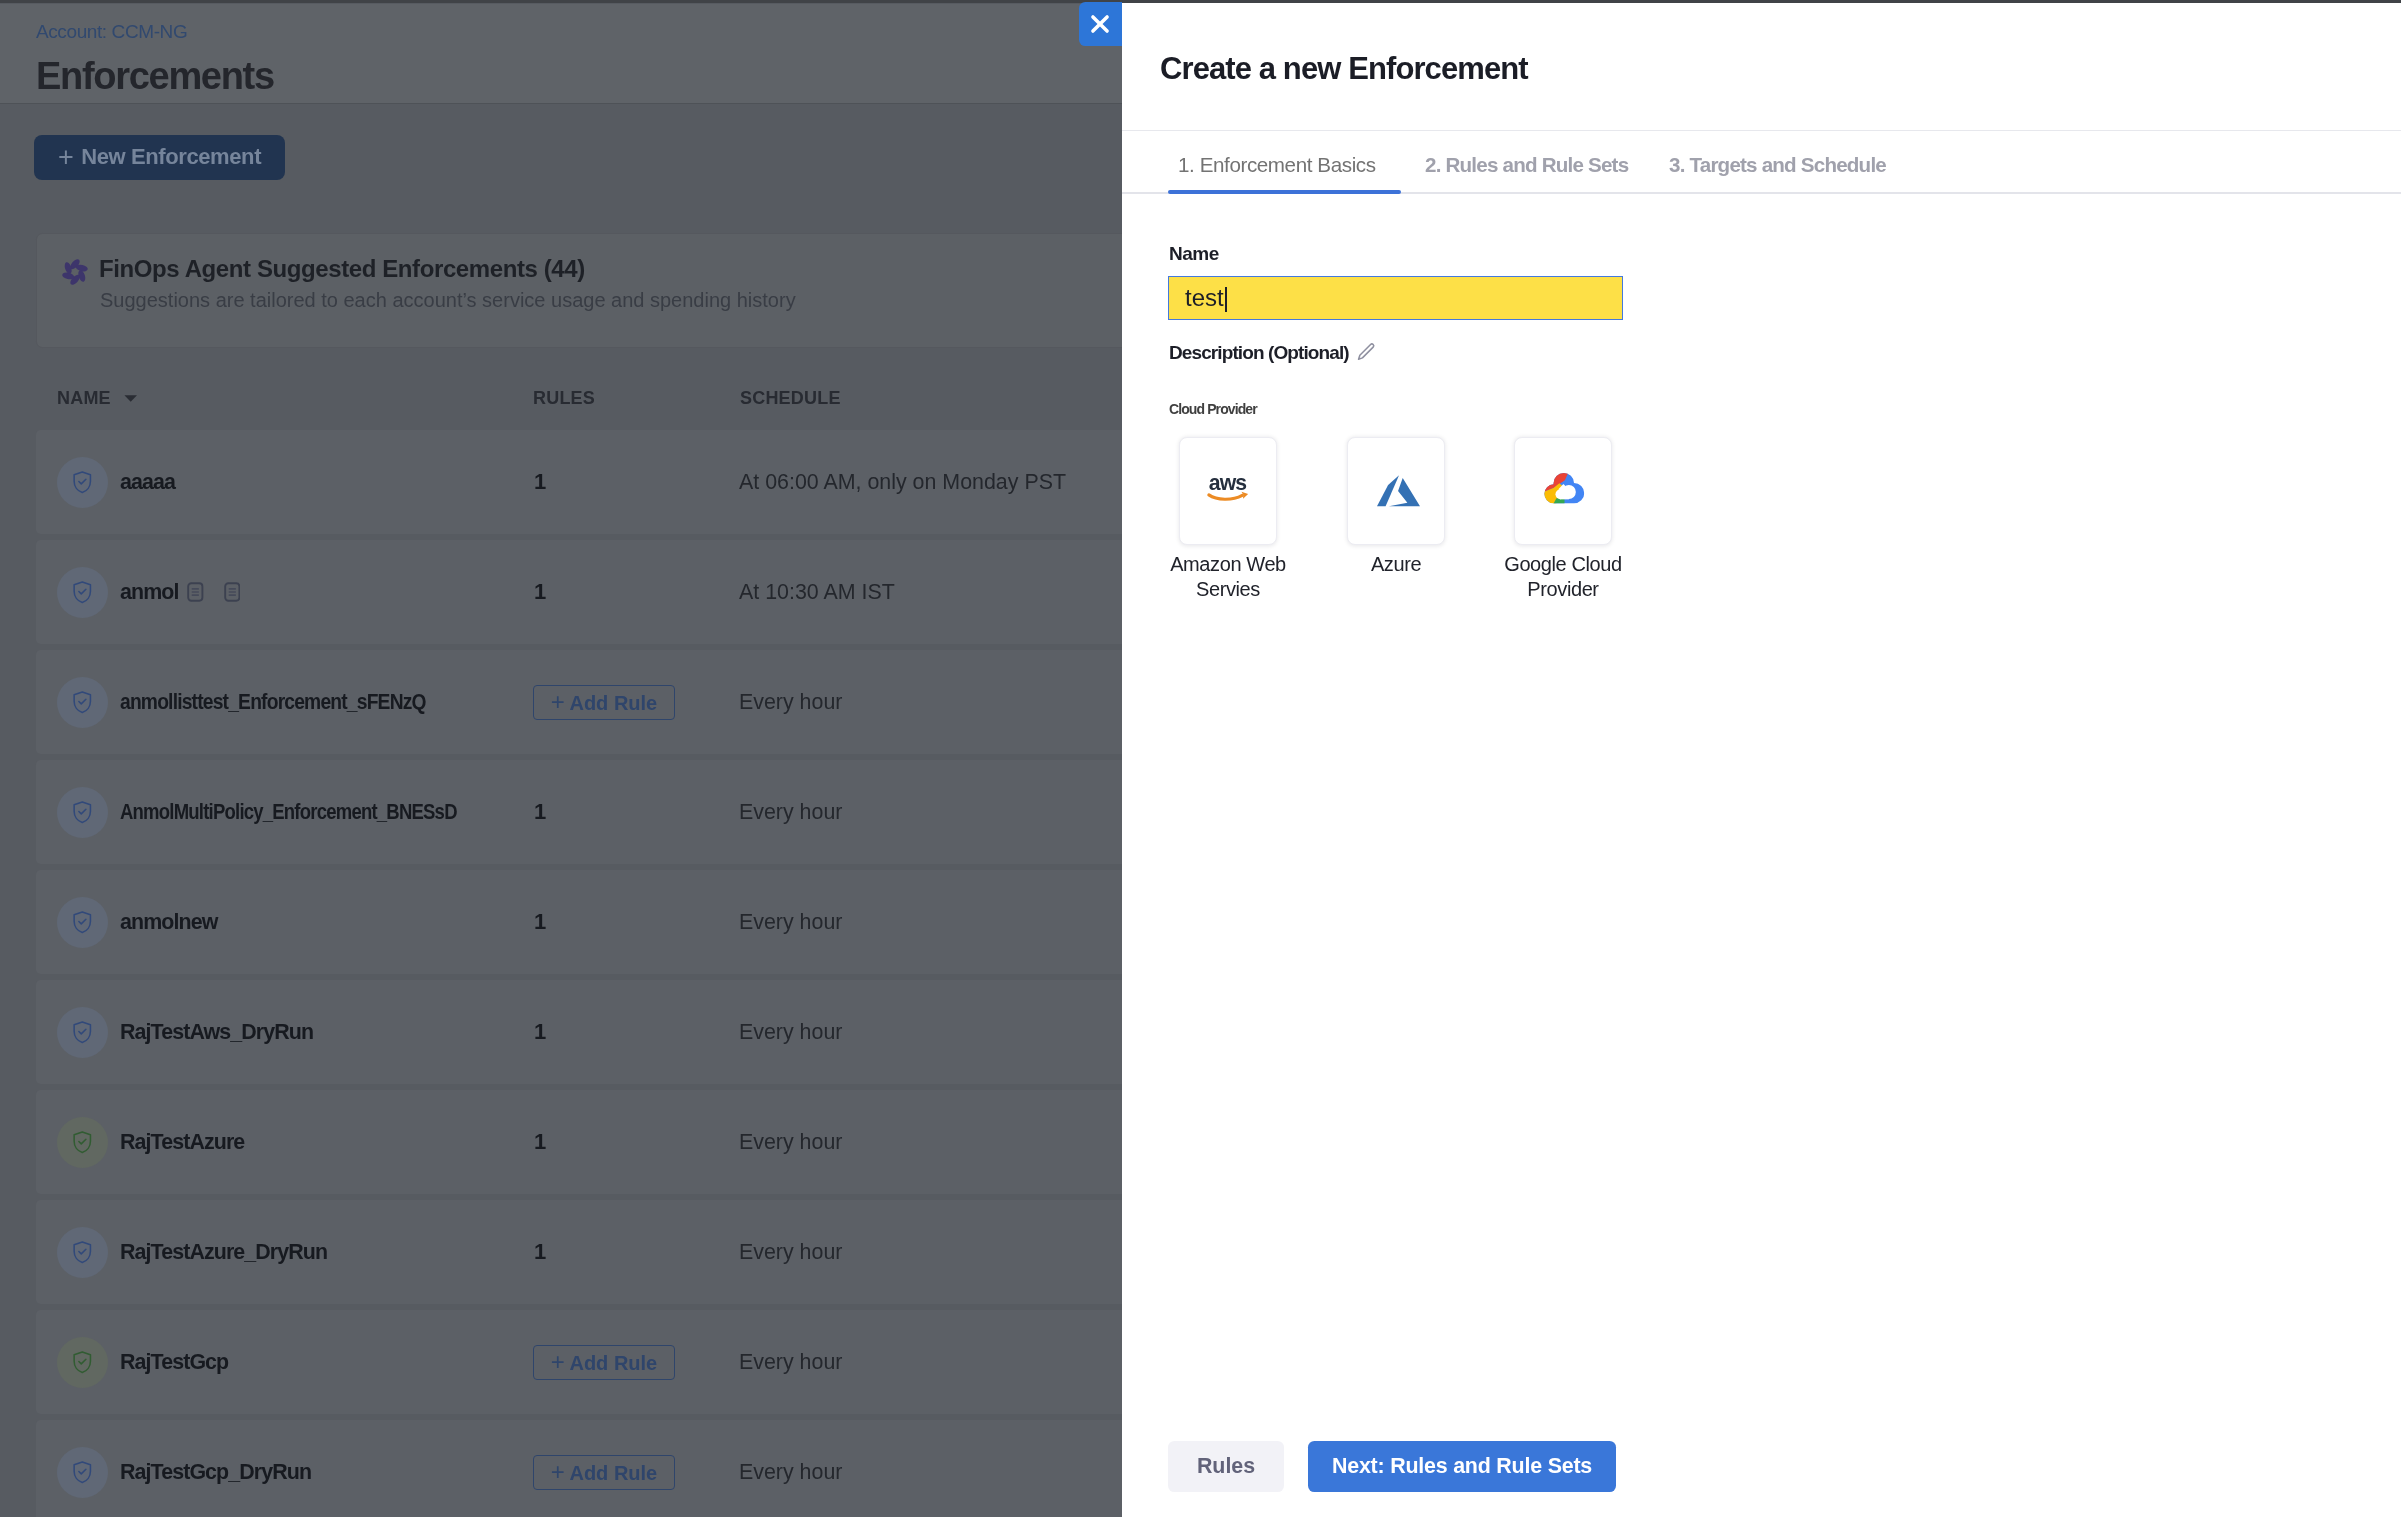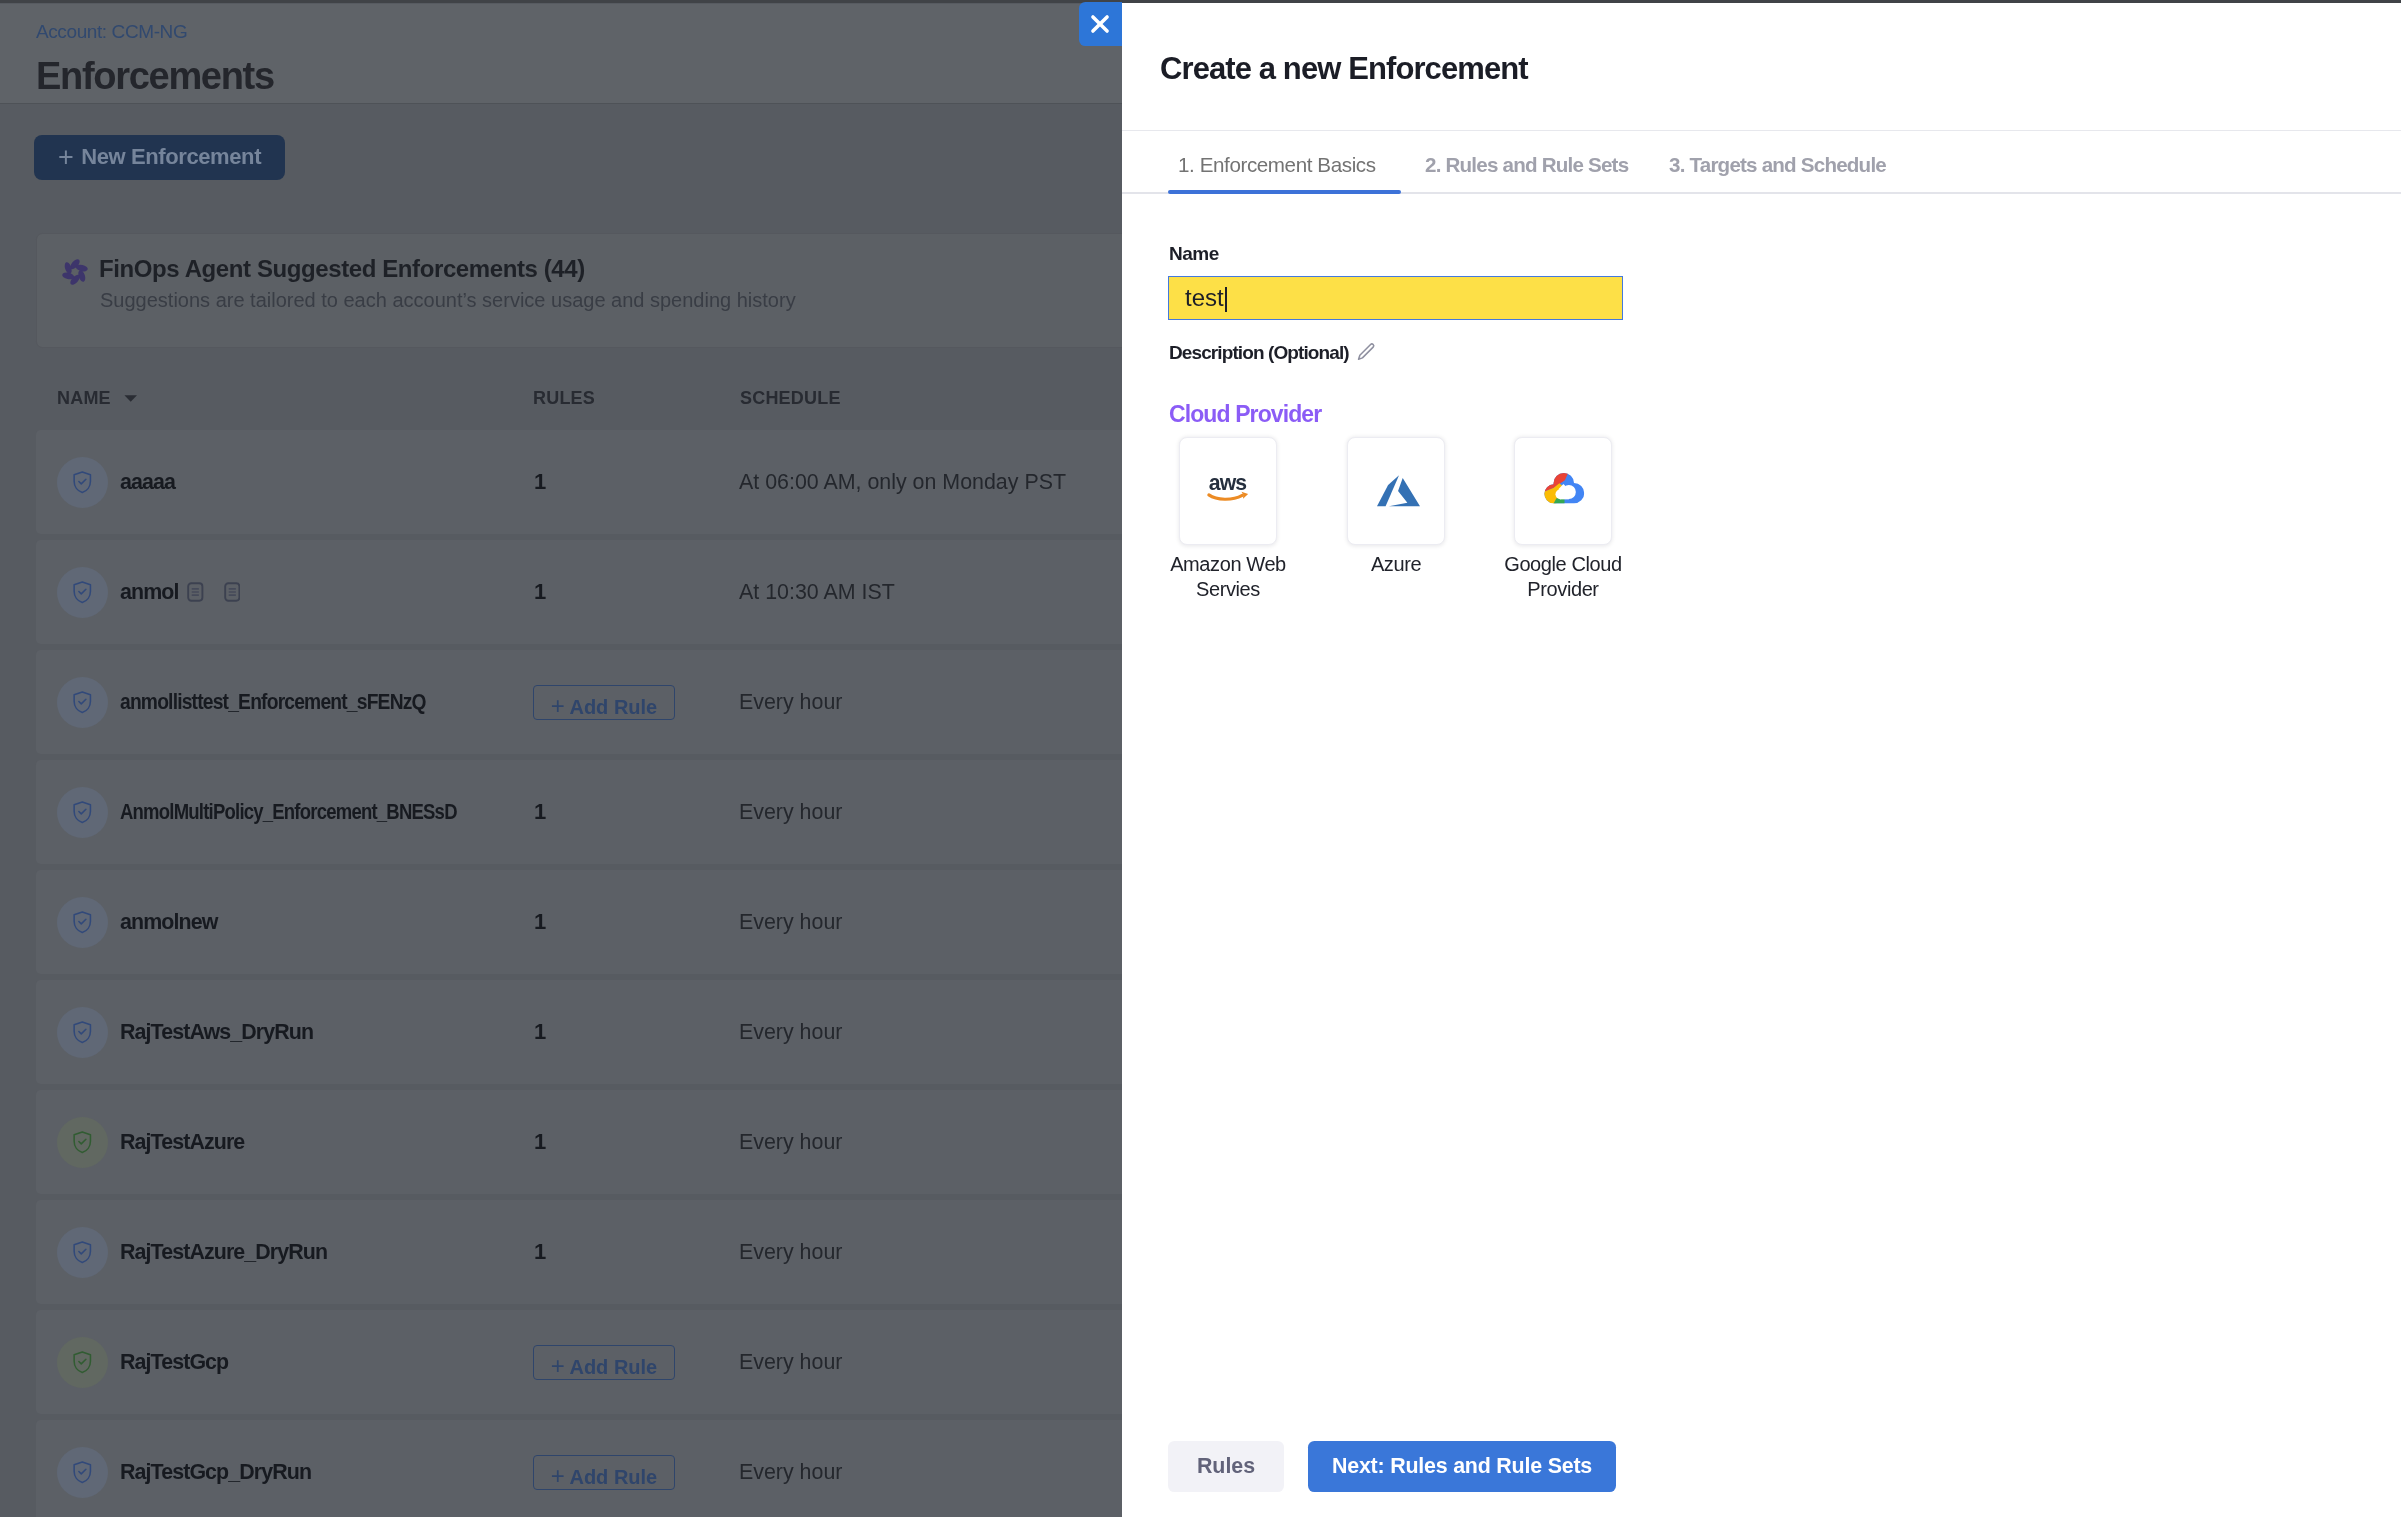--- a/index.html
+++ b/index.html
@@ -18,41 +18,41 @@
 #finops svg.flower { position:absolute; left:22px; top:22px; }
 
 .th { position:absolute; top:388px; font-size:18px; font-weight:700; color:#282b32; letter-spacing:0.2px; }
 .row { position:absolute; left:36px; width:2329px; height:104px; background:#5c6066; border-radius:4.7px; }
 .row .circ { position:absolute; left:20.6px; top:27px; width:51px; height:51px; border-radius:50%; background:#606876; }
 .row.green .circ { background:#616861; }
 .row .circ svg { position:absolute; left:15px; top:12.7px; }
 .row .nm { position:absolute; left:84px; top:0; height:104px; line-height:104px; font-size:21.4px; font-weight:700; letter-spacing:-0.9px; color:#171a20; white-space:nowrap; }
 .row .one { position:absolute; left:498px; top:0; height:104px; line-height:104px; font-size:22px; font-weight:700; color:#171a20; }
 .row .sch { position:absolute; left:703px; top:0; height:104px; line-height:104px; font-size:21.4px; color:#24272d; white-space:nowrap; }
-.addrule { position:absolute; left:497px; top:35px; width:142px; height:35px; border:1.2px solid #2f456b; border-radius:4px; color:#2f456b; font-size:20px; font-weight:700; line-height:40px; text-align:center; }
+.addrule { position:absolute; left:497px; top:35px; width:142px; height:35px; border:1.2px solid #2f456b; border-radius:4px; color:#2f456b; font-size:20px; font-weight:700; line-height:32px; text-align:center; }
 .addrule span.pl { font-size:24px; font-weight:400; margin-right:4.7px; }
 
 #drawer { position:absolute; left:1122px; top:0; width:1280px; height:1517px; background:#ffffff; }
 #xbtn { position:absolute; left:1079px; top:1.6px; z-index:20; width:43px; height:44px; background:#2d76d8; border-radius:6.3px 0 0 6.3px; }
 #xbtn svg { position:absolute; left:10.3px; top:11px; }
 #dtitle { position:absolute; left:38px; top:51px; font-size:31px; font-weight:700; color:#1b1d26; letter-spacing:-0.9px; }
 #hdiv { position:absolute; left:0; top:130px; width:100%; height:0.8px; background:#e7e8ed; }
 #tabline { position:absolute; left:0; top:192px; width:100%; height:1.6px; background:#e3e4ea; }
 #tabul { position:absolute; left:46px; top:190px; width:233px; height:4px; background:#3d72d8; border-radius:2.4px; }
 .tab { position:absolute; top:153px; font-size:20.6px; white-space:nowrap; }
 #tab1 { left:56px; font-weight:400; letter-spacing:-0.4px; color:#737373; }
 #tab2 { left:303px; font-weight:700; letter-spacing:-0.8px; color:#a0a1ac; }
 #tab3 { left:547px; font-weight:700; letter-spacing:-0.8px; color:#a0a1ac; }
 #lblname { position:absolute; left:47px; top:243px; font-size:19px; font-weight:700; letter-spacing:-0.5px; color:#1d1f28; }
 #inp { position:absolute; left:46px; top:276px; width:455px; height:44px; border:1.6px solid #4479de; border-radius:0; background:#fde047; }
 #inp .t { position:absolute; left:16px; top:0; line-height:41px; font-size:24px; color:#1d1f28; }
 #inp .caret { display:inline-block; width:1.6px; height:25px; background:#1d1f28; vertical-align:-5.5px; margin-left:1.6px; }
 #lbldesc { position:absolute; left:47px; top:342px; font-size:19px; font-weight:700; letter-spacing:-0.9px; color:#1d1f28; }
 #pencil { position:absolute; left:234px; top:342px; }
-#lblcp { position:absolute; left:47px; top:401px; font-size:23px; font-weight:700; letter-spacing:-0.9px; color:#8b5cf6;text-align:right; }
+#lblcp { position:absolute; left:47px; top:401px; font-size:14px; font-weight:700; letter-spacing:-0.9px; color:#404040;text-align:right; }
 .card { position:absolute; top:437px; width:98px; height:108px; background:#fff; border:0.8px solid #ececf2; border-radius:8px; box-shadow:0 0.8px 4px rgba(20,20,40,0.10); }
 #card1 { left:57px; } #card2 { left:225px; } #card3 { left:392px; }
 .clabel { position:absolute; top:552px; width:190px; text-align:center; font-size:20px; letter-spacing:-0.4px; color:#21232b; line-height:25px; }
 #clab1 { left:11px; } #clab2 { left:179px; } #clab3 { left:346px; }
 #cancel { position:absolute; left:46px; top:1441px; width:116px; height:51px; background:#f2f2f7; border-radius:6.3px; color:#62637a; font-size:21.4px; font-weight:700; text-align:center; line-height:51px; }
 #nextbtn { position:absolute; left:186px; top:1441px; width:308px; height:51px; background:#3a77d9; border-radius:6.3px; color:#ffffff; font-size:21.4px; font-weight:700; letter-spacing:-0.2px; text-align:center; line-height:51px; }
 </style>
 </head>
 <body>
 <div id="bg">

